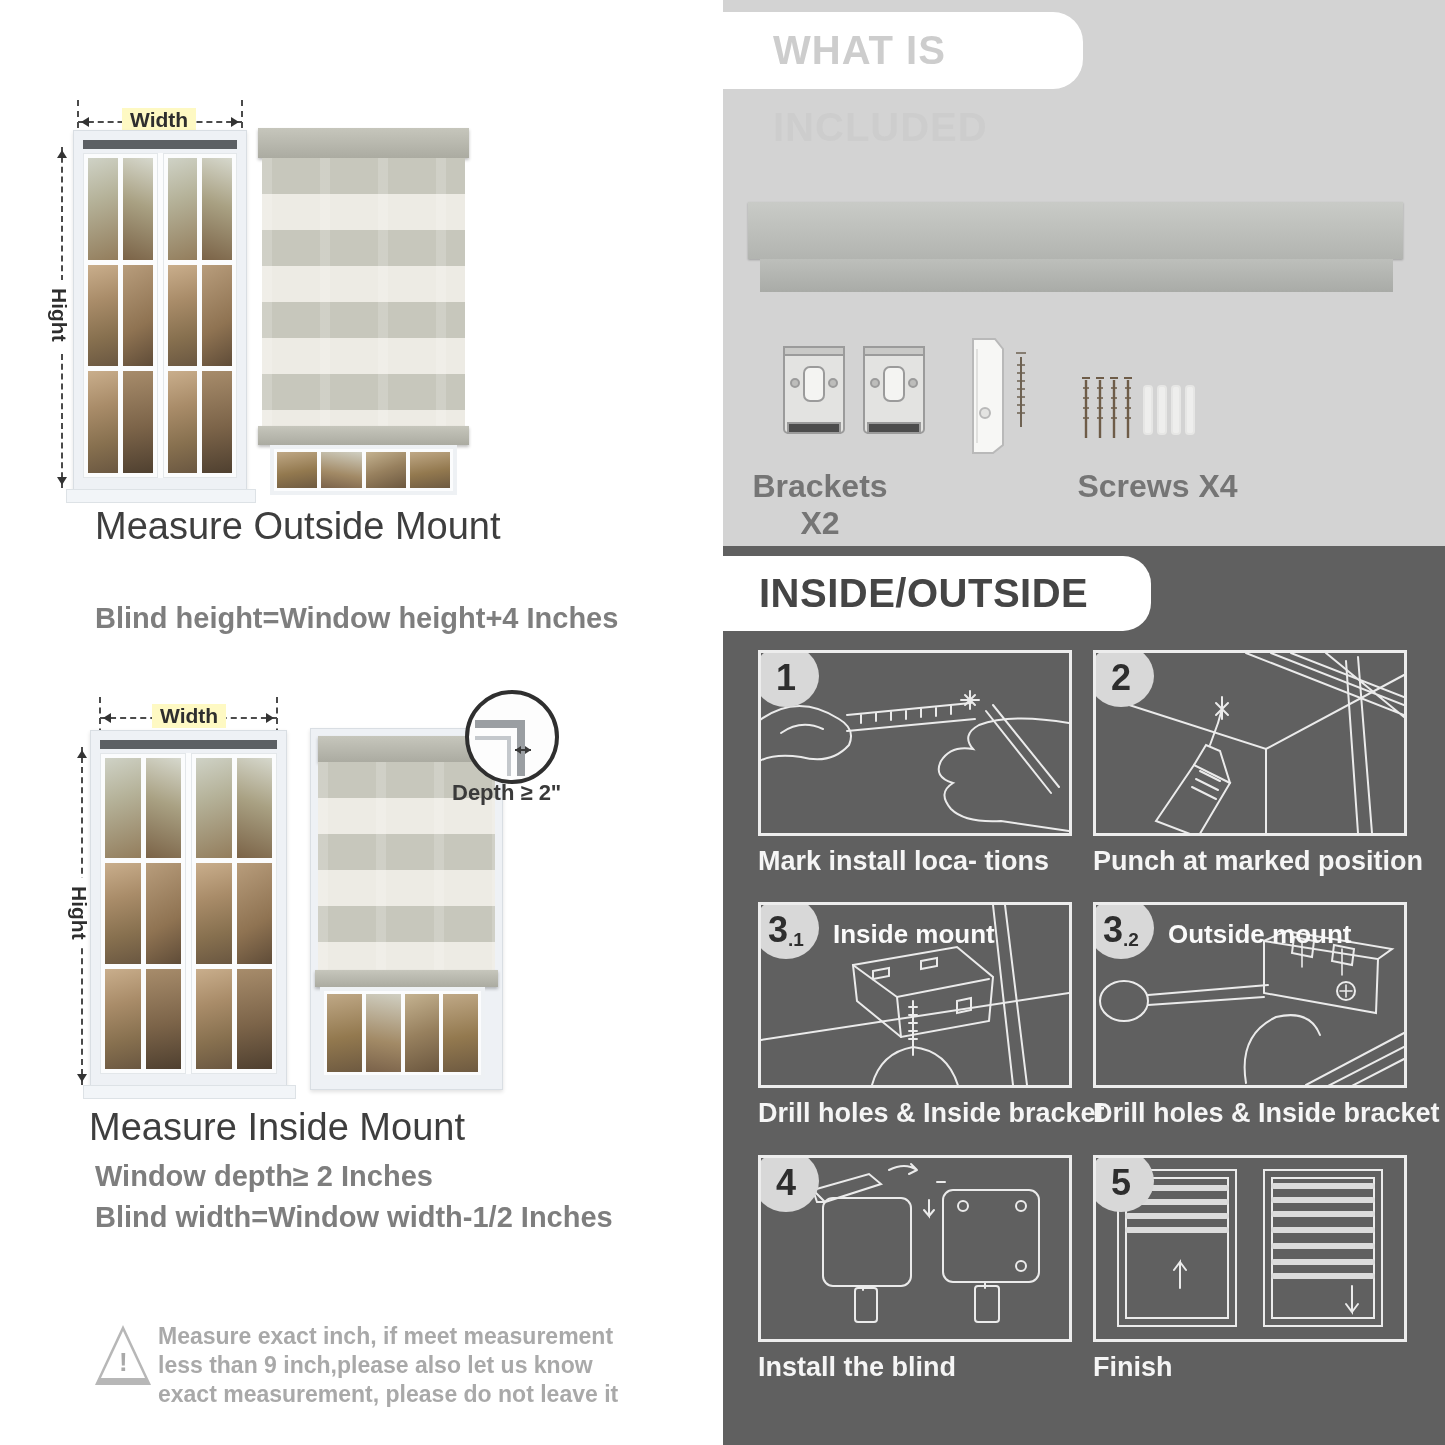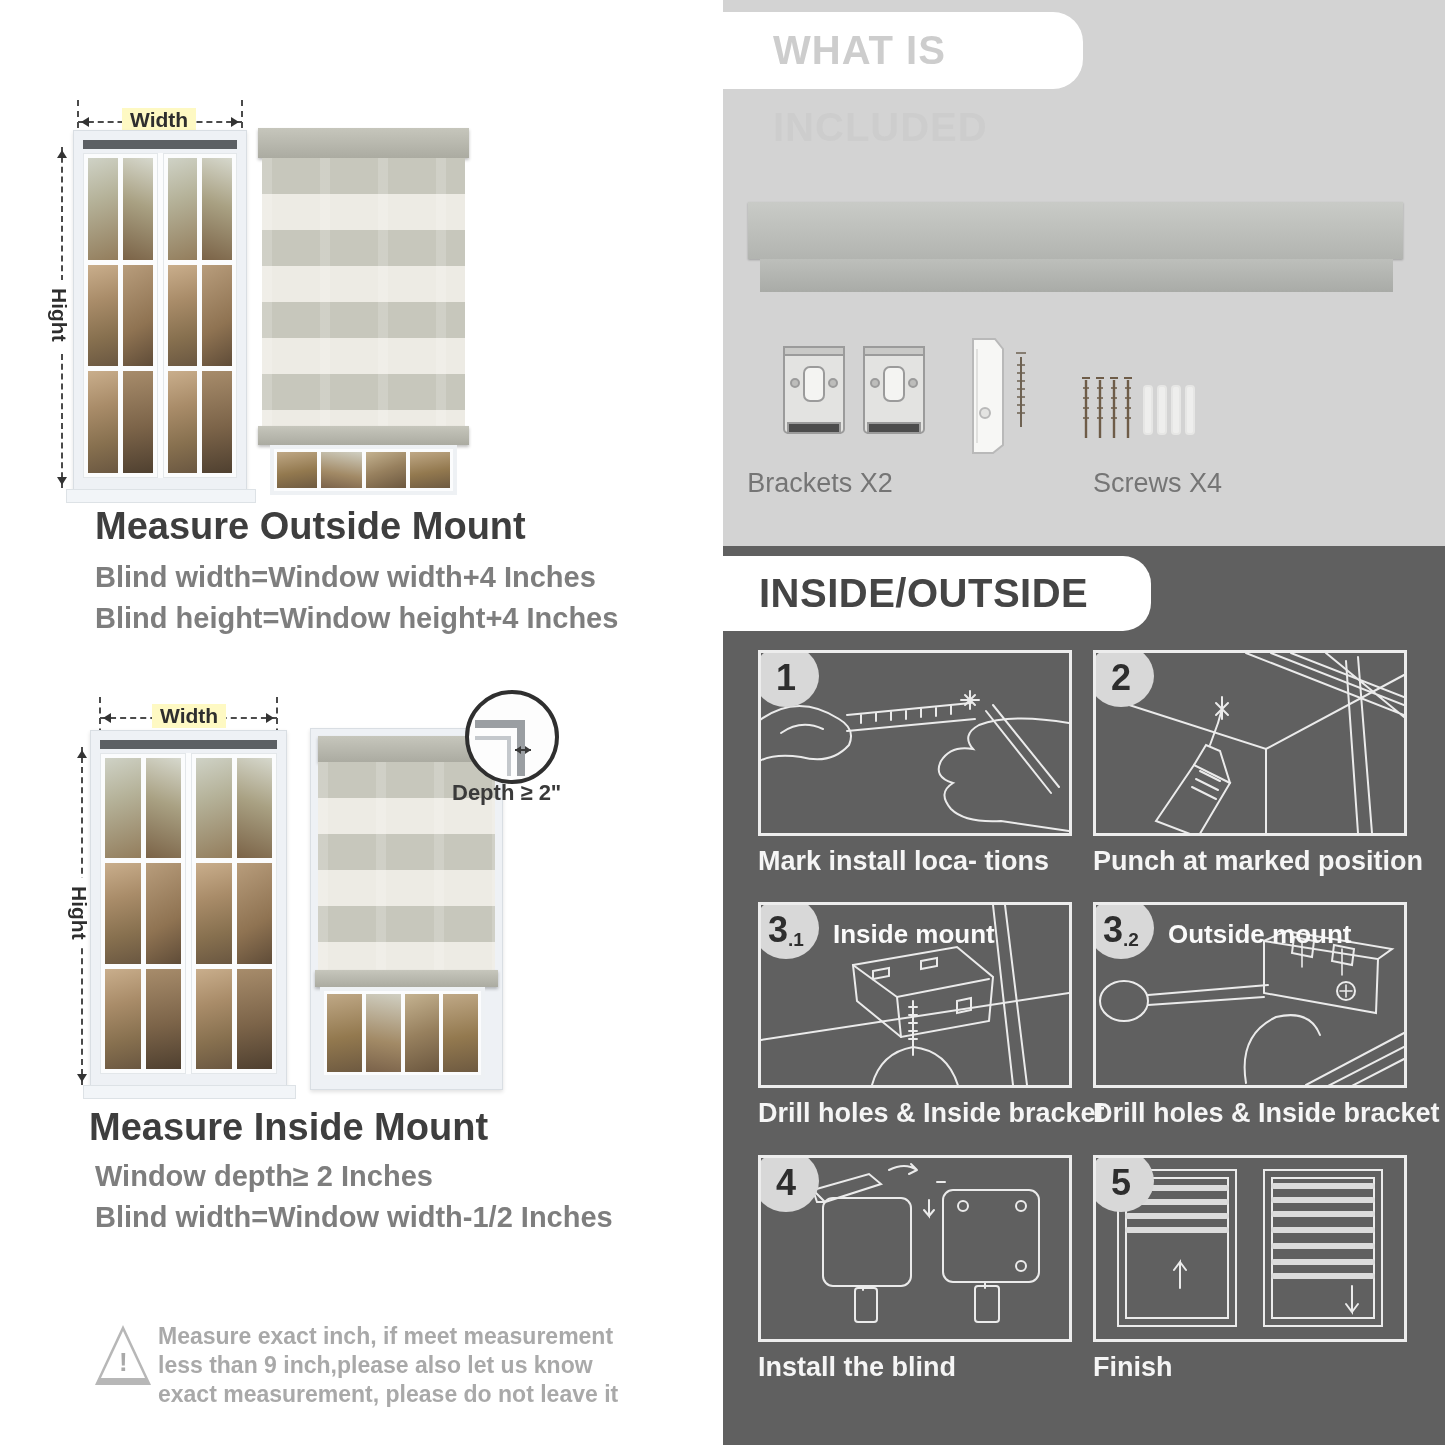--- a/index.html
+++ b/index.html
@@ -4,21 +4,21 @@
 <style>
   html,body{margin:0;padding:0;background:#fff;}
   #stage{position:relative;width:1445px;height:1445px;background:#ffffff;overflow:hidden;
          font-family:"Liberation Sans", sans-serif;}
   .abs{position:absolute;}
 
   
   .hdr-left{left:0;top:10px;width:465px;height:78px;background:#b5b5b5;
             border-radius:0 26px 26px 0;color:#ffffff;font-weight:700;font-size:44px;
             line-height:78px;padding-left:34px;box-sizing:border-box;letter-spacing:1px;}
-  .sec-title{font-weight:700;font-size:38px;color:#3e3e3e;}
+  .sec-title{font-weight:400;font-size:38px;color:#3e3e3e;}
   .sec-line{font-weight:700;font-size:29px;color:#7e7e7e;}
 
   
   .dashH{border-top:2px dashed #4a4a4a;height:0;}
   .dashV{border-left:2px dashed #4a4a4a;width:0;}
   .arrowL::before,.arrowR::after{content:"";position:absolute;top:-6px;border:5px solid transparent;}
   .arrowL::before{left:-2px;border-right:8px solid #333;}
   .arrowR::after{right:-2px;border-left:8px solid #333;}
   .meas-label{font-weight:700;font-size:21px;color:#2e2e2e;background:#fef9c3;padding:0 8px;}
   .vlabel{writing-mode:vertical-rl;font-weight:700;font-size:21px;color:#2e2e2e;background:#fff;padding:8px 0;}
@@ -65,21 +65,21 @@
   .tri .bang{position:absolute;left:-4px;top:22px;font-weight:700;color:#a9a9a9;font-size:26px;}
 
   
   .right-top{left:723px;top:0;width:722px;height:546px;background:#d3d3d3;}
   .hdr-right{left:723px;top:12px;width:360px;height:77px;background:#ffffff;
              border-radius:0 30px 30px 0;color:#cdcdcd;font-weight:700;font-size:40px;
              line-height:77px;padding-left:50px;box-sizing:border-box;letter-spacing:1px;}
   .blind-label{font-weight:700;font-size:28px;color:#666666;text-align:center;}
   .rail-top{background:linear-gradient(#c9cbc7,#b2b4b0);box-shadow:0 1px 2px rgba(0,0,0,.25);}
   .rail-bottom{background:linear-gradient(#bdbfbb,#a9aba7);}
-  .item-caption{font-weight:400;font-size:27px;color:#757575;text-align:center;}
+  .item-caption{font-weight:700;font-size:32px;color:#757575;text-align:center;}
 
   .dark-bg{left:723px;top:546px;width:722px;height:899px;background:#606060;}
   .hdr-mount{left:723px;top:556px;width:428px;height:75px;background:#ffffff;
              border-radius:0 28px 28px 0;color:#454545;font-weight:700;font-size:40px;
              line-height:75px;padding-left:36px;box-sizing:border-box;letter-spacing:.5px;}
   .panel{border:3px solid #ededed;box-sizing:border-box;overflow:hidden;background:#606060;}
   .badge{position:absolute;left:-8px;top:-8px;width:66px;height:62px;border-radius:50%;
          background:#d8d8d8;display:flex;align-items:center;justify-content:center;padding-top:4px;box-sizing:border-box;}
   .badge .n{font-weight:700;font-size:36px;color:#2e2e2e;line-height:1;}
   .badge .s{font-weight:700;font-size:19px;color:#2e2e2e;align-self:flex-end;margin-bottom:8px;}
@@ -130,21 +130,20 @@
     <div class="cassette" style="position:absolute;left:-4px;top:298px;width:211px;height:19px"></div>
     <div class="underwin" style="position:absolute;left:8px;top:317px;width:187px;height:50px">
       <div class="p"></div>
         <div class="p"></div>
         <div class="p"></div>
         <div class="p"></div>
     </div>
   </div>
 
   <div class="abs sec-title" style="left:95px;top:505px">Measure Outside Mount</div>
-  <div class="abs sec-line" style="left:95px;top:561px">Blind width=Window width+4 Inches</div>
   <div class="abs sec-line" style="left:95px;top:602px">Blind height=Window height+4 Inches</div>
 
   <div class="abs dashV" style="left:99px;top:697px;height:48px"></div>
   <div class="abs dashV" style="left:276px;top:697px;height:48px"></div>
   <div class="abs dashH arrowL arrowR" style="left:100px;top:717px;width:177px"></div>
   <div class="abs meas-label" style="left:152px;top:704px">Width</div>
 
   <div class="abs dashV vArrT vArrB" style="left:81px;top:747px;height:338px"></div>
   <div class="abs vlabel" style="left:67px;top:878px">Hight</div>
 

